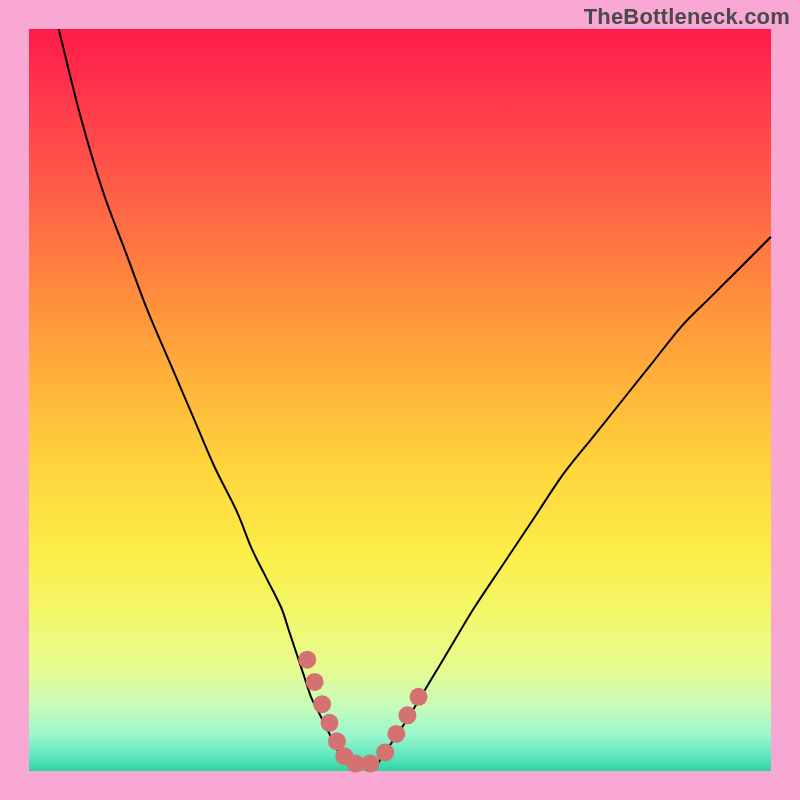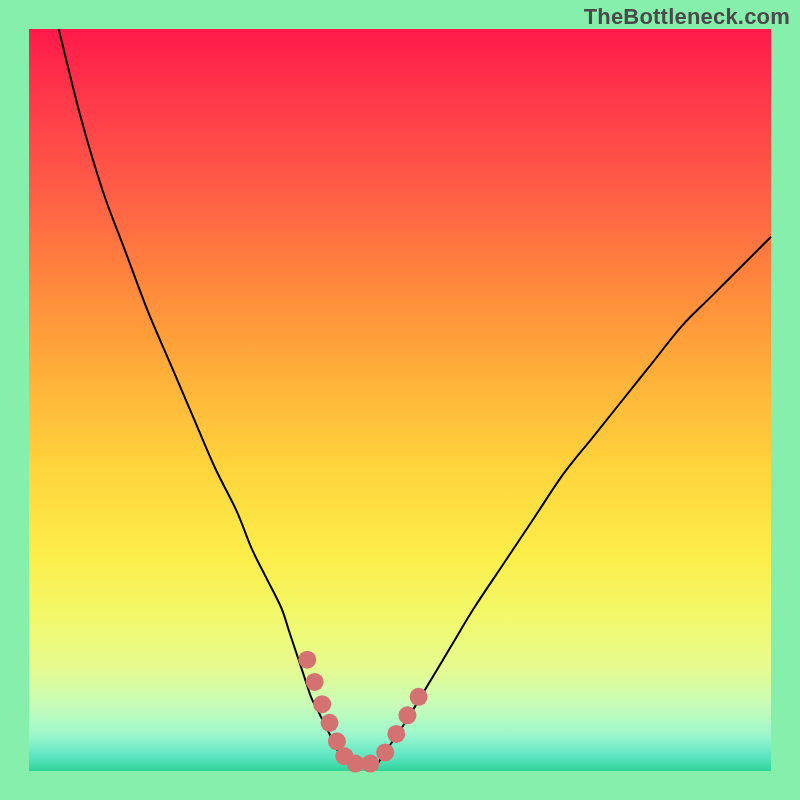--- a/index.html
+++ b/index.html
@@ -1,21 +1,21 @@
 <!DOCTYPE html>
 <html><head>
 <meta charset="utf-8">
 <style>
   * { margin: 0; padding: 0; box-sizing: border-box; }
   html, body { width: 800px; height: 800px; overflow: hidden; background: #000; }
   .frame {
     position: relative;
     width: 800px;
     height: 800px;
-    background: #86efac;
+    background: #f9a8d4;
   }
   .watermark {
     position: absolute;
     top: 4px;
     right: 10px;
     font-family: Arial, Helvetica, sans-serif;
     font-size: 22px;
     font-weight: 600;
     color: #4a4a4a;
     letter-spacing: 0.2px;

